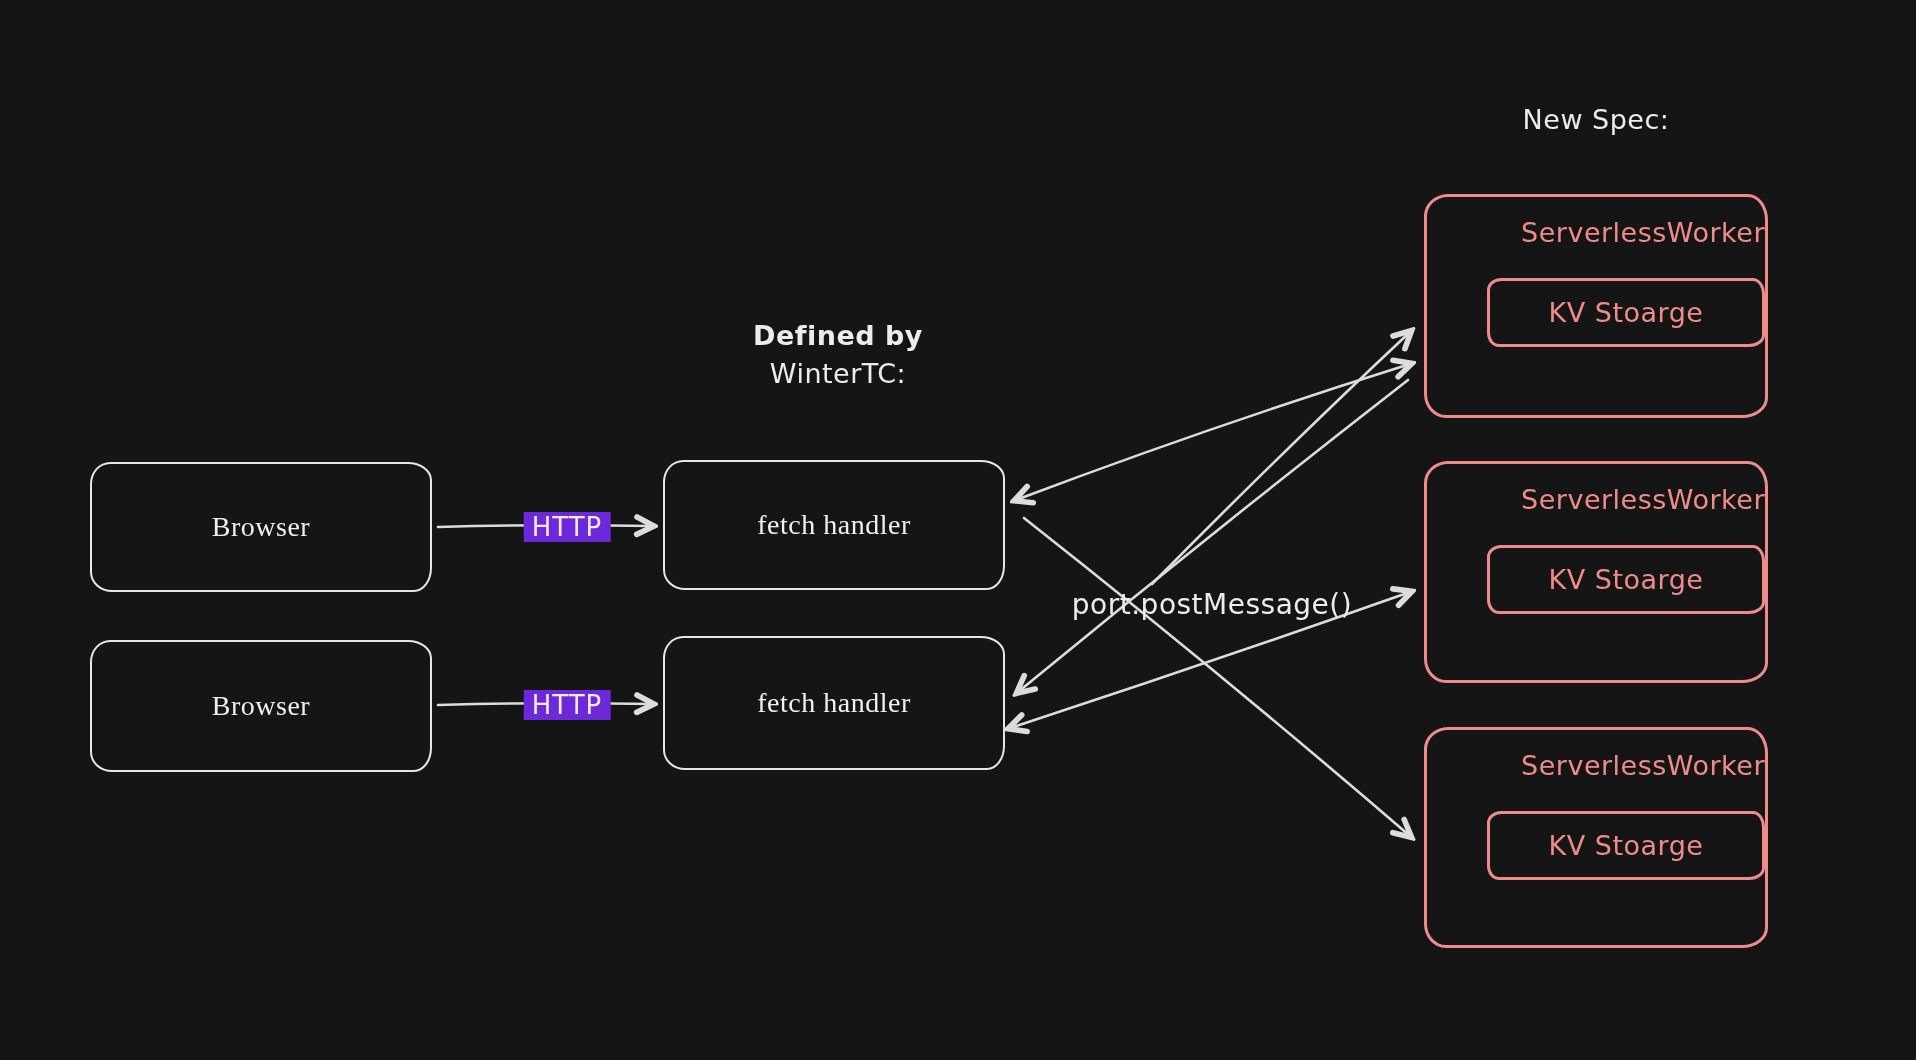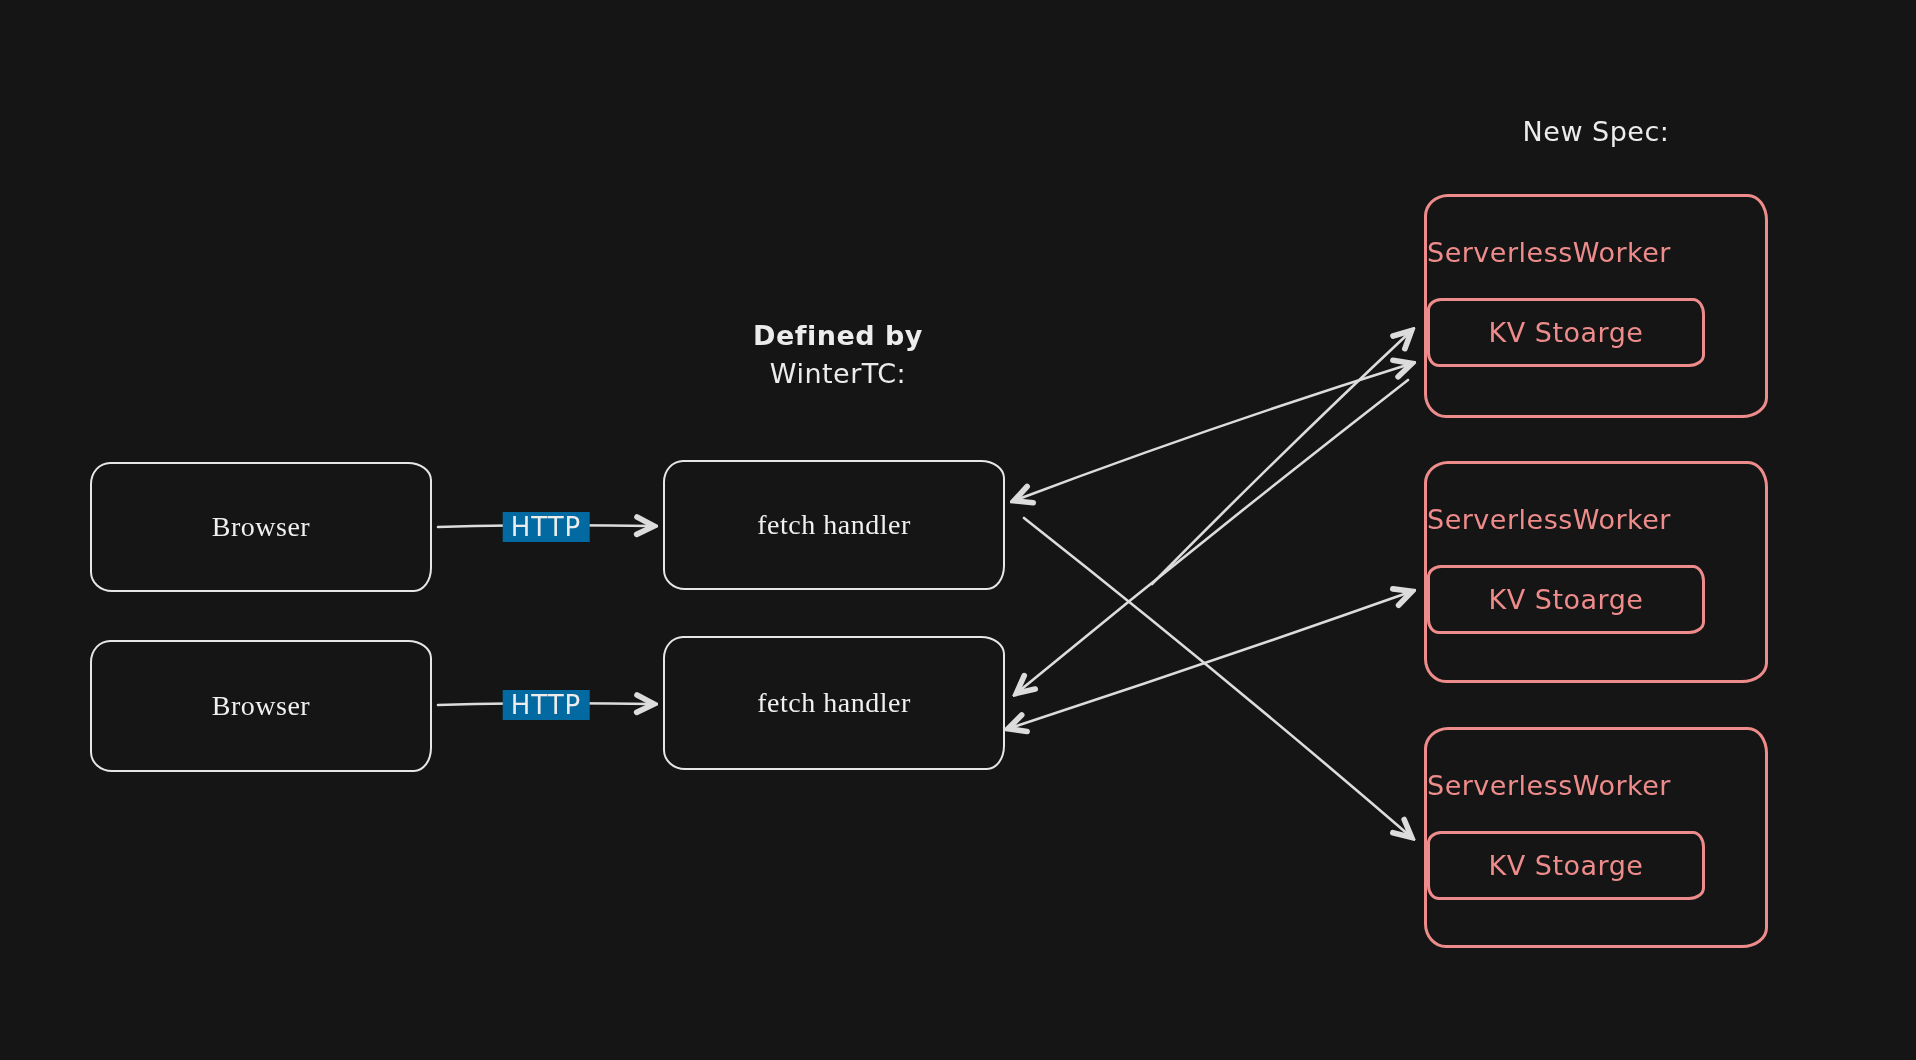--- a/index.html
+++ b/index.html
@@ -20,22 +20,22 @@
     box-sizing:border-box;
   }
   .node .label{
     font-size:28px;letter-spacing:0.5px;color:#f0f0f0;font-family:Liberation Serif, serif;
   }
   .worker{
     position:absolute;
     border:3px solid #ee8b8b;
     border-radius:24px 20px 26px 22px / 22px 26px 20px 24px;
     box-sizing:border-box;
-    display:flex;flex-direction:column;align-items:flex-start;
-    padding-top:40px;
+    display:flex;flex-direction:column;align-items:flex-end;
+    padding-top:20px;
   }
   .worker .wlabel{
     font-size:27px;color:#ee8b8b;letter-spacing:0.5px;
   }
   .kv{
     margin-top:30px;
     width:278px;height:69px;
     border:3px solid #ee8b8b;
     border-radius:14px 12px 16px 12px / 12px 16px 12px 14px;
     display:flex;align-items:center;justify-content:center;
@@ -44,24 +44,25 @@
   .kv .kvlabel{font-size:27px;color:#ee8b8b;letter-spacing:0.5px;}
   .floating-text{
     position:absolute;
     font-size:27px;color:#ececec;letter-spacing:0.5px;
     white-space:nowrap;
   }
   .centered{transform:translateX(-50%);text-align:center;}
   .http-label{
     position:absolute;
     transform:translate(-50%,-50%);
-    background:#0369a1;
+    background:#6d28d9;
     padding:0 8px;
     font-size:26px;color:#ececec;letter-spacing:1px;
     z-index:3;
+    margin-left:21px;
   }
   .postmsg{
     position:absolute;
     transform:translate(-50%,-50%);
     font-size:28px;color:#ececec;letter-spacing:0.5px;
     z-index:3;
     white-space:nowrap;
   }
   svg.connectors{
     position:absolute;left:0;top:0;
@@ -71,21 +72,21 @@
   svg.connectors path{
     fill:none;stroke:#dcdcdc;stroke-width:2.6;
     stroke-linecap:round;
   }
 </style>
 </head>
 <body>
 
 <div class="canvas">
 
-  <div class="floating-text centered" style="left:1596px;top:116px;">New Spec:</div>
+  <div class="floating-text centered" style="left:1596px;top:104px;">New Spec:</div>
   <div class="floating-text centered" style="left:838px;top:320px;font-weight:bold;">Defined by</div>
   <div class="floating-text centered" style="left:838px;top:358px;">WinterTC:</div>
 
   <div class="node" style="left:90px;top:462px;width:342px;height:130px;">
     <span class="label">Browser</span>
   </div>
   <div class="node" style="left:90px;top:640px;width:342px;height:132px;">
     <span class="label">Browser</span>
   </div>
 
@@ -131,14 +132,15 @@
 
     <path d="M1408,380 Q1210,534 1018,692" marker-end="url(#ah)"></path>
 
     <path d="M1010,728 Q1212,662 1410,592" marker-start="url(#ah)" marker-end="url(#ah)"></path>
 
     <path d="M1024,518 Q1222,674 1410,836" marker-end="url(#ah)"></path>
   </svg>
 
   <div class="http-label" style="left:546px;top:527px;">HTTP</div>
   <div class="http-label" style="left:546px;top:705px;">HTTP</div>
+  <div class="postmsg" style="left:1212px;top:604px;">port.postMessage()</div>
 
 </div>
 
 </body></html>

